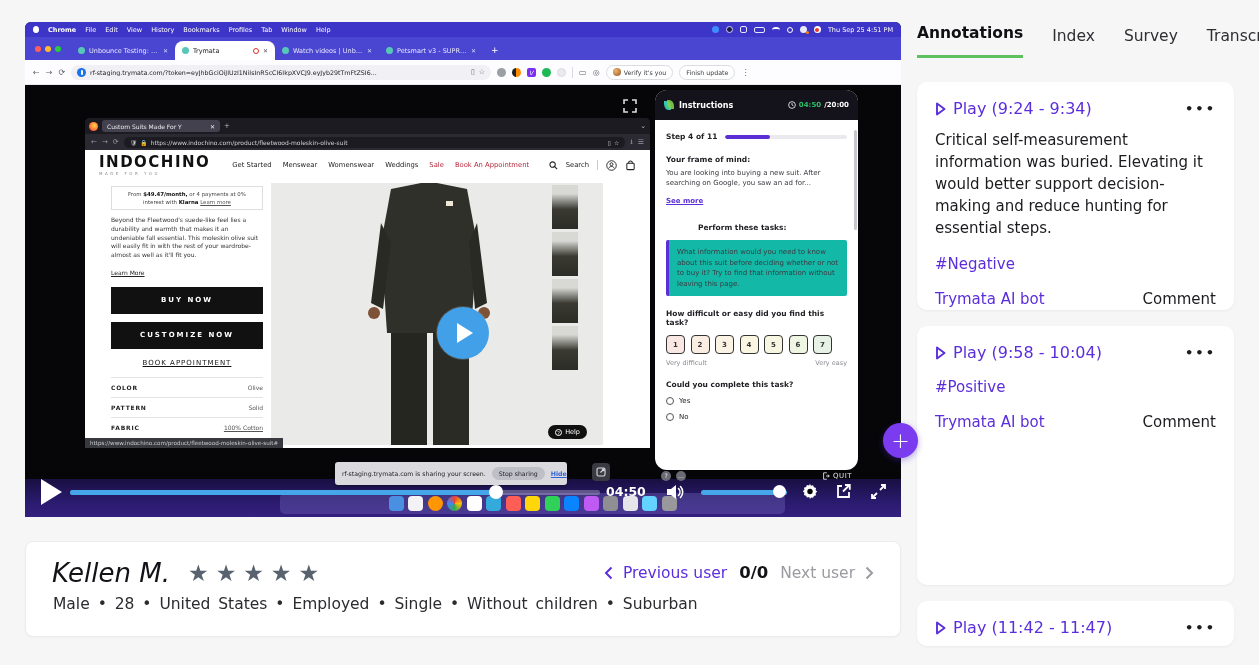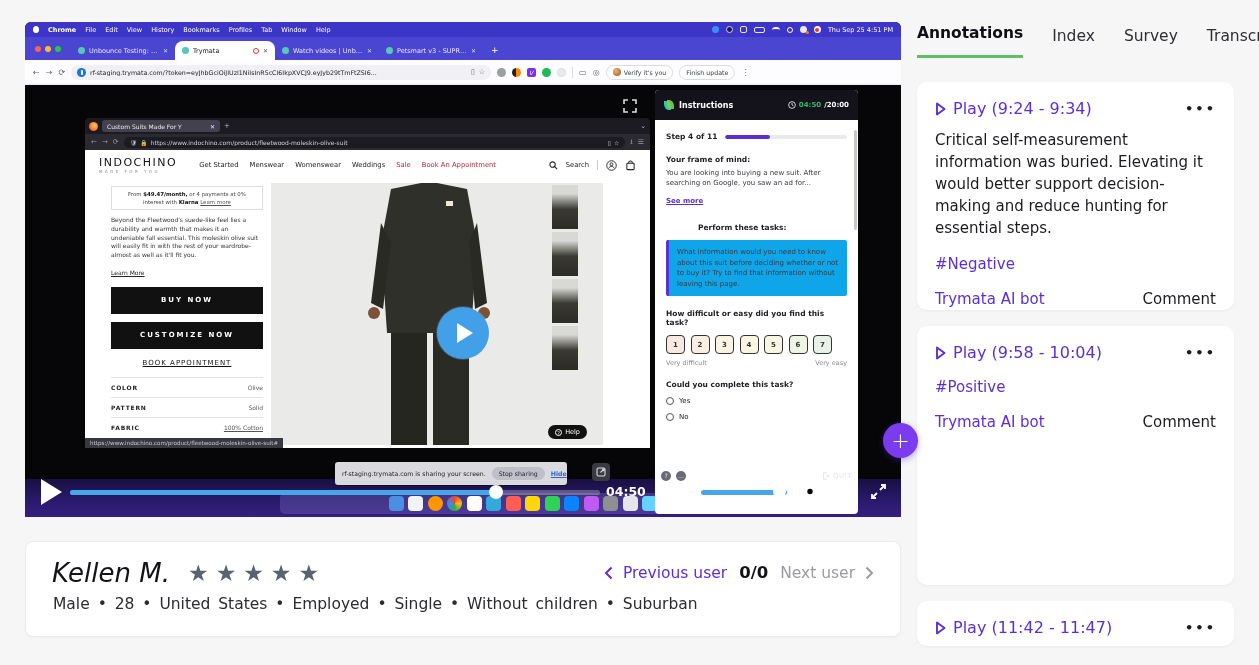--- a/index.html
+++ b/index.html
@@ -84,21 +84,21 @@
   .ff-v { margin-left:auto; }
   .ffurl { height:16px; background:#2b2a33; display:flex; align-items:center; padding:0 6px; gap:5px; }
   .ffurl .gl { color:#9a9aa4; font-size:7px; }
   .fffield { height:11px; flex:1; background:#1c1b22; border-radius:5px; display:flex; align-items:center; padding:0 6px; gap:3px; color:#cfd0d8; font-size:6px; }
   .fffield .u { white-space:nowrap; overflow:hidden; flex:1; }
 
   
   .site { height:298px; background:#fff; position:relative; color:#222; }
   .site-head { height:30px; display:flex; align-items:center; padding:0 14px; gap:10px; }
   .brand { line-height:1; }
-  .brand .b1 { font-size:11px; font-weight:400; letter-spacing:1.5px; color:#111; }
+  .brand .b1 { font-size:15px; font-weight:700; letter-spacing:1.5px; color:#111; }
   .brand .b2 { font-size:4px; letter-spacing:2.5px; color:#8a8a8a; margin-top:2px; }
   .site-nav { display:flex; gap:11px; font-size:6.8px; color:#222; margin-left:12px; }
   .site-nav .red { color:#b6293c; }
   .site-head .right { margin-left:auto; display:flex; align-items:center; gap:8px; font-size:6.8px; }
   .vdiv { width:1px; height:10px; background:#ccc; }
   .icon-svg { display:block; }
 
   .leftcol { position:absolute; left:26px; top:36px; width:152px; }
   .klarna { border:1px solid #ddd; padding:3px 5px; text-align:center; font-size:5.4px; color:#444; line-height:1.5; }
   .klarna b { color:#111; }
@@ -120,40 +120,40 @@
   .helppill .q { width:7px; height:7px; border:1px solid #fff; border-radius:50%; font-size:5px; line-height:7px; text-align:center; }
   .statusbar { position:absolute; left:0px; bottom:0px; background:#38383f; color:#c9c9d2; font-size:5.6px; padding:2px 5px; white-space:nowrap; }
 
   .play-overlay { left:412px; top:222px; width:52px; height:52px; border-radius:50%; background:#41a0e8; box-shadow:0 0 0 1px rgba(255,255,255,0.15); display:flex; align-items:center; justify-content:center; }
   .play-overlay::after { content:""; margin-left:4px; border-left:16px solid #fff; border-top:10px solid transparent; border-bottom:10px solid transparent; }
 
   
   .vexpand { left:598px; top:14px; width:14px; height:14px; color:#ddd; }
 
   
-  .instr { left:630px; top:5px; width:203px; height:424px; background:#fff; overflow:hidden; border-radius:4px; }
+  .instr { left:630px; top:5px; width:203px; height:380px; background:#fff; overflow:hidden; border-radius:12px; }
   .instr-head { height:30px; background:#14121a; display:flex; align-items:center; padding:0 9px; gap:5px; color:#fff; }
   .instr-head .t { font-size:8px; font-weight:600; }
   .instr-head .time { margin-left:auto; display:flex; align-items:center; gap:3px; font-size:7px; font-weight:bold; }
   .time .cur { color:#2ebd6b; }
   .leaf { width:10px; height:10px; position:relative; }
   .leaf::before,.leaf::after { content:""; position:absolute; width:7px; height:9px; border-radius:0 70% 0 70%; }
   .leaf::before { left:0; top:1px; background:#39c6b0; }
   .leaf::after { left:3px; top:0; background:#7fd14a; opacity:.9; }
   .instr-body { padding:12px 11px 0 11px; }
   .steprow { display:flex; align-items:center; gap:8px; }
   .steprow .s { font-size:7.5px; font-weight:600; color:#222; white-space:nowrap; }
   .pbar { flex:1; height:4px; border-radius:3px; background:#e9e9ee; overflow:hidden; }
   .pbar i { display:block; height:100%; width:37%; background:#5b2ed6; border-radius:3px; }
   .h-b { font-size:7.5px; font-weight:bold; color:#1d1d22; }
   .frame-h { margin-top:14px; }
   .frame-t { margin-top:4px; font-size:7px; line-height:1.45; color:#3a3a42; }
   .seemore { margin-top:1px; font-size:7px; font-weight:bold; color:#5b2ed6; text-decoration:underline; display:inline-block; }
   .tasks-h { margin-top:16px;margin-left:32px; }
-  .taskbox { margin-top:8px; background:#0ea5e9; border-left:3px solid #5b2ed6; border-radius:2px; padding:7px 8px; font-size:7px; line-height:1.5; color:#3a3a42; }
+  .taskbox { margin-top:8px; background:#14b8a6; border-left:3px solid #5b2ed6; border-radius:2px; padding:7px 8px; font-size:7px; line-height:1.5; color:#3a3a42; }
   .diff-h { margin-top:13px; }
   .scale { margin-top:8px; display:flex; gap:5.5px; }
   .scale b { width:19px; height:19px; border-radius:4px; border:1px solid; display:flex; align-items:center; justify-content:center; font-size:7px; font-weight:600; color:#333; }
   .sc1{border-color:#c94f44;background:#f8e7e3;} .sc2{border-color:#d9774b;background:#faeee2;}
   .sc3{border-color:#e09b4c;background:#fbf3e3;} .sc4{border-color:#e3bb4e;background:#fbf6e2;}
   .sc5{border-color:#cfc14f;background:#f7f6e1;} .sc6{border-color:#9dbf5e;background:#eff5e3;}
   .sc7{border-color:#64af6c;background:#e6f2e6;}
   .scale-lab { display:flex; justify-content:space-between; margin-top:5px; font-size:6.5px; color:#8a8a92;align-items:flex-end; }
   .comp-h { margin-top:13px; }
   .radio-row { margin-top:8px; display:flex; align-items:center; gap:5px; font-size:7px; color:#222; }

